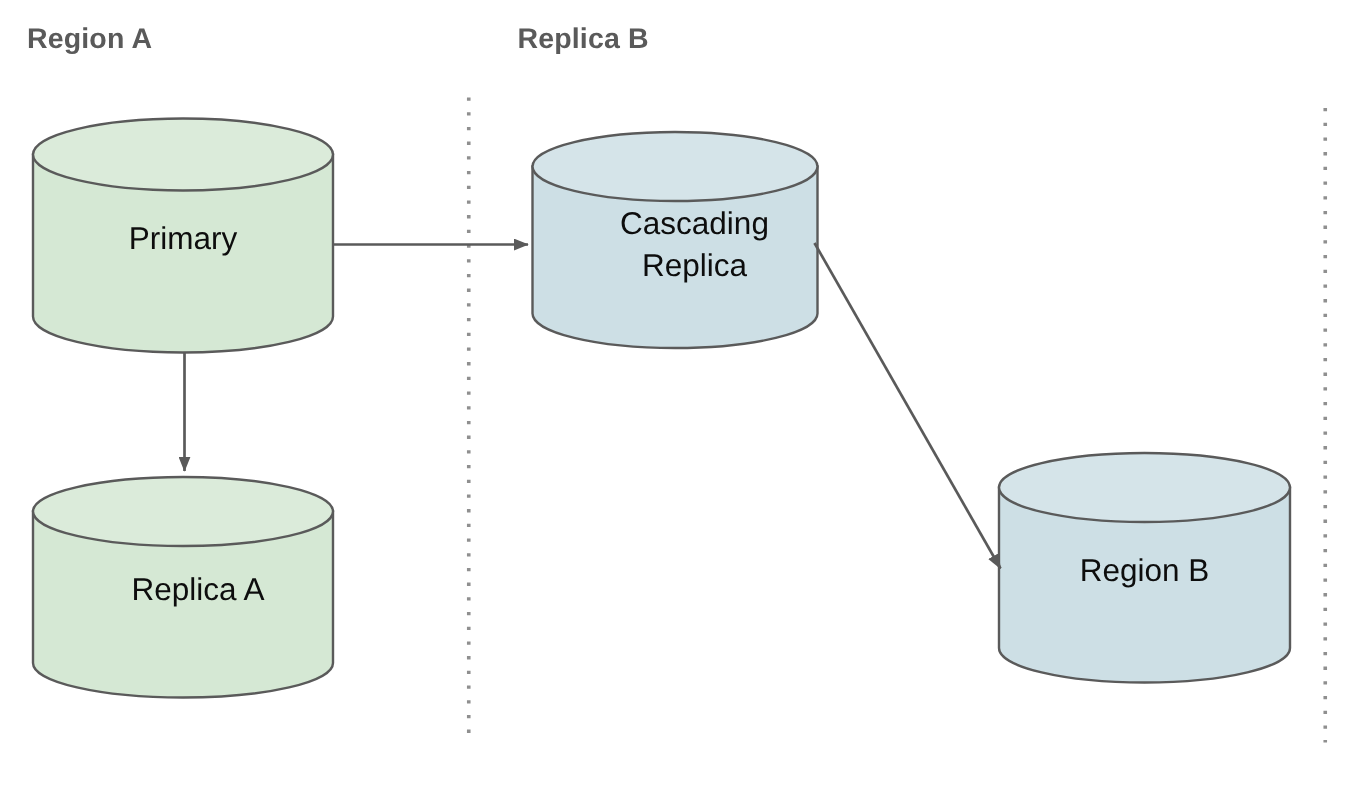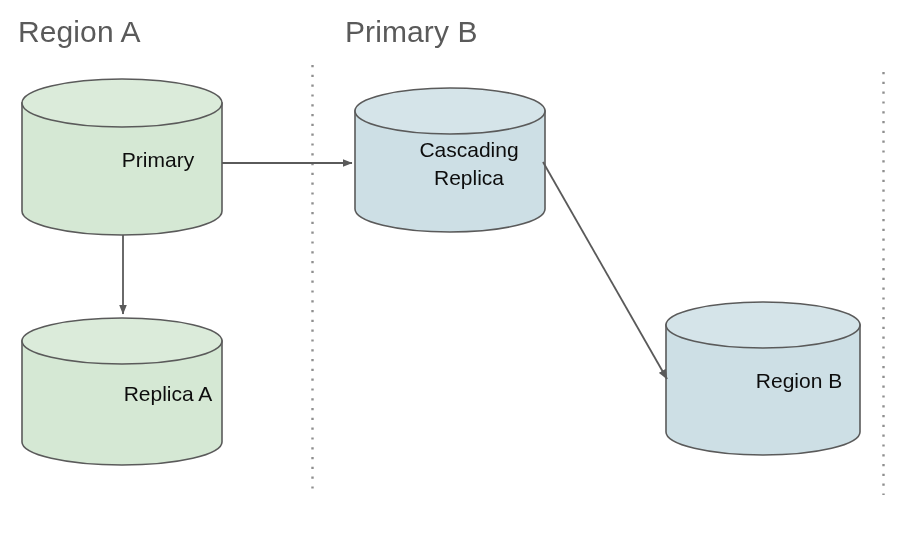--- a/index.html
+++ b/index.html
@@ -20,44 +20,43 @@
   #diagram-svg {
     position: absolute;
     left: 0;
     top: 0;
     width: 910px;
     height: 534px;
   }
   .region-label {
     position: absolute;
     font-family: "Liberation Sans", sans-serif;
-    font-size: 30px;
-    font-weight: normal;
+    font-size: 19px;
+    font-weight: bold;
     color: #5a5a5a;
     letter-spacing: 0.1px;
     white-space: nowrap;
     line-height: 1;
   }
   #region-a-label { left: 18px; top: 17px; }
   #region-b-label { left: 345px; top: 17px; }
 
   .node-label {
     position: absolute;
     font-family: "Liberation Sans", sans-serif;
     font-size: 21px;
     color: #0d0d0d;
     text-align: center;
     line-height: 1.33;
     white-space: pre;
     pointer-events: none;
-    padding-left: 36px;
   }
   #primary-label      { left: 22px;  top: 146px; width: 200px; }
   #replica-a-label    { left: 22px;  top: 380px; width: 220px; }
-  #cascading-label    { left: 338px; top: 136px; width: 190px; }
+  #cascading-label    { left: 368px; top: 136px; width: 190px; }
   #replica-b-label    { left: 666px; top: 367px; width: 194px; }
 </style>
 </head>
 <body>
 
 <div id="canvas">
 
   <svg id="diagram-svg" viewBox="0 0 910 534" xmlns="http://www.w3.org/2000/svg">
     <defs>
       <marker id="arrowhead" markerWidth="10" markerHeight="8" refX="9.5" refY="4" orient="auto" markerUnits="userSpaceOnUse">
@@ -90,21 +89,21 @@
 
     <line x1="222" y1="163" x2="352" y2="163" stroke="#5a5a5a" stroke-width="1.8" marker-end="url(#arrowhead)"></line>
 
     <line x1="123" y1="235" x2="123" y2="314" stroke="#5a5a5a" stroke-width="1.8" marker-end="url(#arrowhead)"></line>
 
     <line x1="543" y1="162" x2="667" y2="379" stroke="#5a5a5a" stroke-width="1.8" marker-end="url(#arrowhead)"></line>
   </svg>
 
   <div class="region-label" id="region-a-label">Region A</div>
 
-  <div class="region-label" id="region-b-label">Primary B</div>
+  <div class="region-label" id="region-b-label">Replica B</div>
 
   <div class="node-label" id="primary-label">Primary</div>
 
   <div class="node-label" id="replica-a-label">Replica A</div>
 
   <div class="node-label" id="cascading-label">Cascading
 Replica</div>
 
   <div class="node-label" id="replica-b-label">Region B</div>
 

